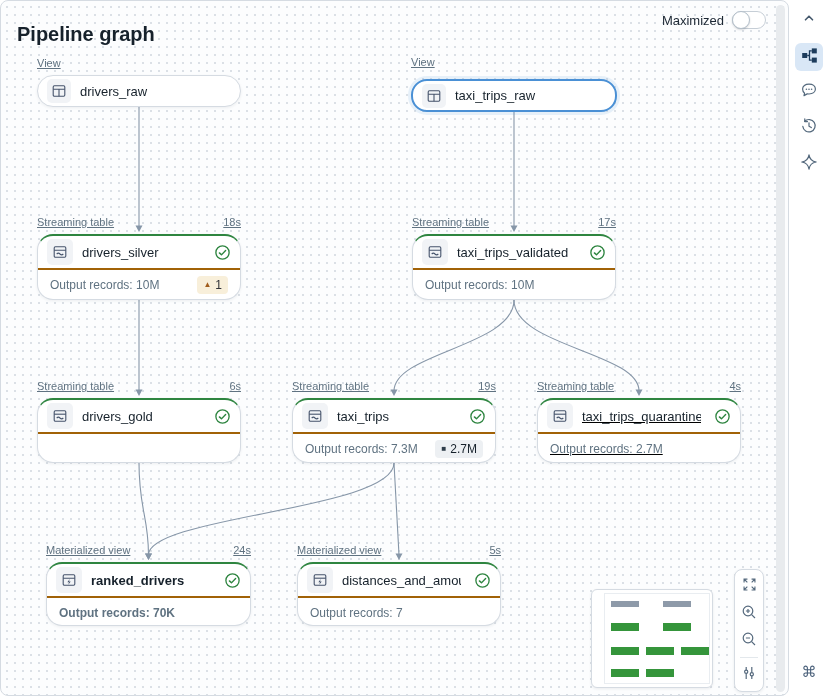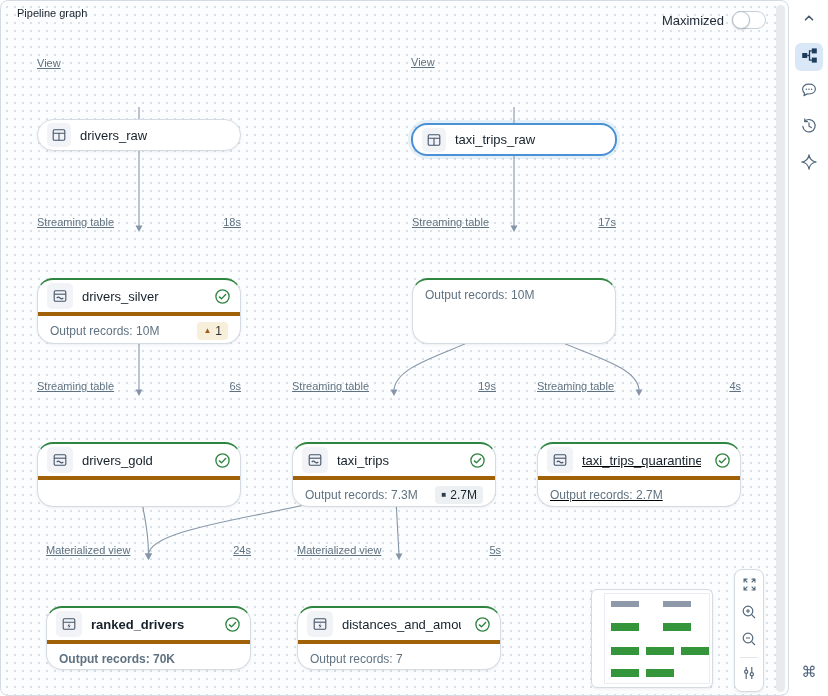--- a/index.html
+++ b/index.html
@@ -9,40 +9,40 @@
     -webkit-font-smoothing:antialiased;
   }
   
   #panel{
     position:absolute;left:0;top:0;width:789px;height:696px;box-sizing:border-box;
     border:1px solid #d5dbe2;border-radius:8px;overflow:hidden;
     background-color:#fcfdfe;
     background-image:radial-gradient(#dbe0e6 1px, transparent 1.2px);
     background-size:8px 8px;background-position:2px 2px;
   }
-  #page-title{position:absolute;left:16px;top:6px;font-size:11px;font-weight:normal;color:#16212b;}
+  #page-title{position:absolute;left:16px;top:22px;font-size:20px;font-weight:bold;color:#16212b;}
   #maxwrap{position:absolute;top:10px;right:22px;display:flex;align-items:center;gap:8px;}
   #max-label{font-size:13px;color:#1c2733;margin-left:16px;}
   .toggle{position:relative;width:34px;height:18px;border:1px solid #c6ced6;border-radius:10px;background:#fff;box-sizing:border-box;}
   .toggle .knob{position:absolute;left:-1px;top:-1px;width:18px;height:18px;border-radius:50%;
     background:#fff;border:1px solid #b3bfca;box-sizing:border-box;box-shadow:0 1px 2px rgba(20,30,40,.18);}
   .vscroll{position:absolute;right:3px;top:4px;width:9px;height:687px;background:#e8ebee;border-radius:5px;}
 
   
   #edges{position:absolute;left:0;top:0;pointer-events:none;}
   #nodes{position:absolute;left:0;top:0;width:100%;height:100%;}
   .nlabel{position:absolute;display:flex;justify-content:space-between;align-items:flex-start;
     font-size:11px;color:#5f7281;text-decoration:underline;}
   .ncard{position:absolute;background:#fff;border:1px solid #d5dbe2;border-radius:16px;
-    box-sizing:border-box;box-shadow:0 1px 3px rgba(25,39,52,.07);margin-top:44px;}
+    box-sizing:border-box;box-shadow:0 1px 3px rgba(25,39,52,.07);}
   .ncard.table{border-top:2px solid #2e8540;}
   .ncard.selected{border:2px solid #4a90d5;box-shadow:0 0 0 3px rgba(74,144,213,.12);}
   .nrow{display:flex;align-items:center;gap:9px;padding:0 9px;}
   .view .nrow{height:100%;}
-  .table .nrow{height:32px;border-bottom:4px solid #a16207;}
+  .table .nrow{height:32px;border-bottom:2px solid #a16207;}
   .nicon{width:26px;height:26px;background:#f1f3f6;border-radius:5px;flex:0 0 auto;
     display:flex;align-items:center;justify-content:center;}
   .view .nicon{width:24px;height:24px;}
   .nname{flex:1 1 auto;min-width:0;font-size:13px;color:#16212b;white-space:nowrap;overflow:hidden;}
   .ncheck{flex:0 0 auto;display:flex;margin-left:4px;}
   .nout{display:flex;align-items:center;height:30px;padding:0 12px;font-size:12px;color:#5f7281;}
   .badge{margin-left:auto;display:flex;align-items:center;gap:4px;border-radius:4px;
     padding:1px 6px;font-size:12px;line-height:16px;}
   .badge.warning{background:#f8efda;color:#2f3237;}
   .badge.warning .bicon{color:#a05c1c;font-size:8px;}
@@ -149,20 +149,36 @@
             <span class="bicon">▲</span>
             <span>1</span>
           </span>
         </div>
       </div>
       <div class="nlabel" style="left: 411px; top: 215px; width: 204px;">
         <span>Streaming table</span>
         <span>17s</span>
       </div>
       <div class="ncard table" style="left: 411px; top: 233px; width: 204px; height: 66px;">
+        <div class="nrow">
+          <span class="nicon">
+            <svg width="16" height="16" viewBox="0 0 16 16">
+              <rect x="2.2" y="2.8" width="11.6" height="10.4" rx="1.2" fill="none" stroke="#45536b" stroke-width="1.1"></rect>
+              <path d="M2.2 6.2H13.8" stroke="#45536b" stroke-width="1.1"></path>
+              <path d="M4.7 10q1.7-1.6 3.3 0 1.7 1.6 3.3 0" fill="none" stroke="#45536b" stroke-width="1.1"></path>
+            </svg>
+          </span>
+          <span class="nname">taxi_trips_validated</span>
+          <span class="ncheck">
+            <svg width="17" height="17" viewBox="0 0 18 18">
+              <circle cx="9" cy="9" r="7" fill="none" stroke="#2e8540" stroke-width="1.4"></circle>
+              <path d="M5.7 9.4l2.2 2.1 4.4-4.7" fill="none" stroke="#2e8540" stroke-width="1.5" stroke-linecap="round" stroke-linejoin="round"></path>
+            </svg>
+          </span>
+        </div>
         <div class="nout">
           <span>Output records: 10M</span>
         </div>
       </div>
       <div class="nlabel" style="left: 36px; top: 379px; width: 204px;">
         <span>Streaming table</span>
         <span>6s</span>
       </div>
       <div class="ncard table" style="left: 36px; top: 397px; width: 204px; height: 65px;">
         <div class="nrow">

